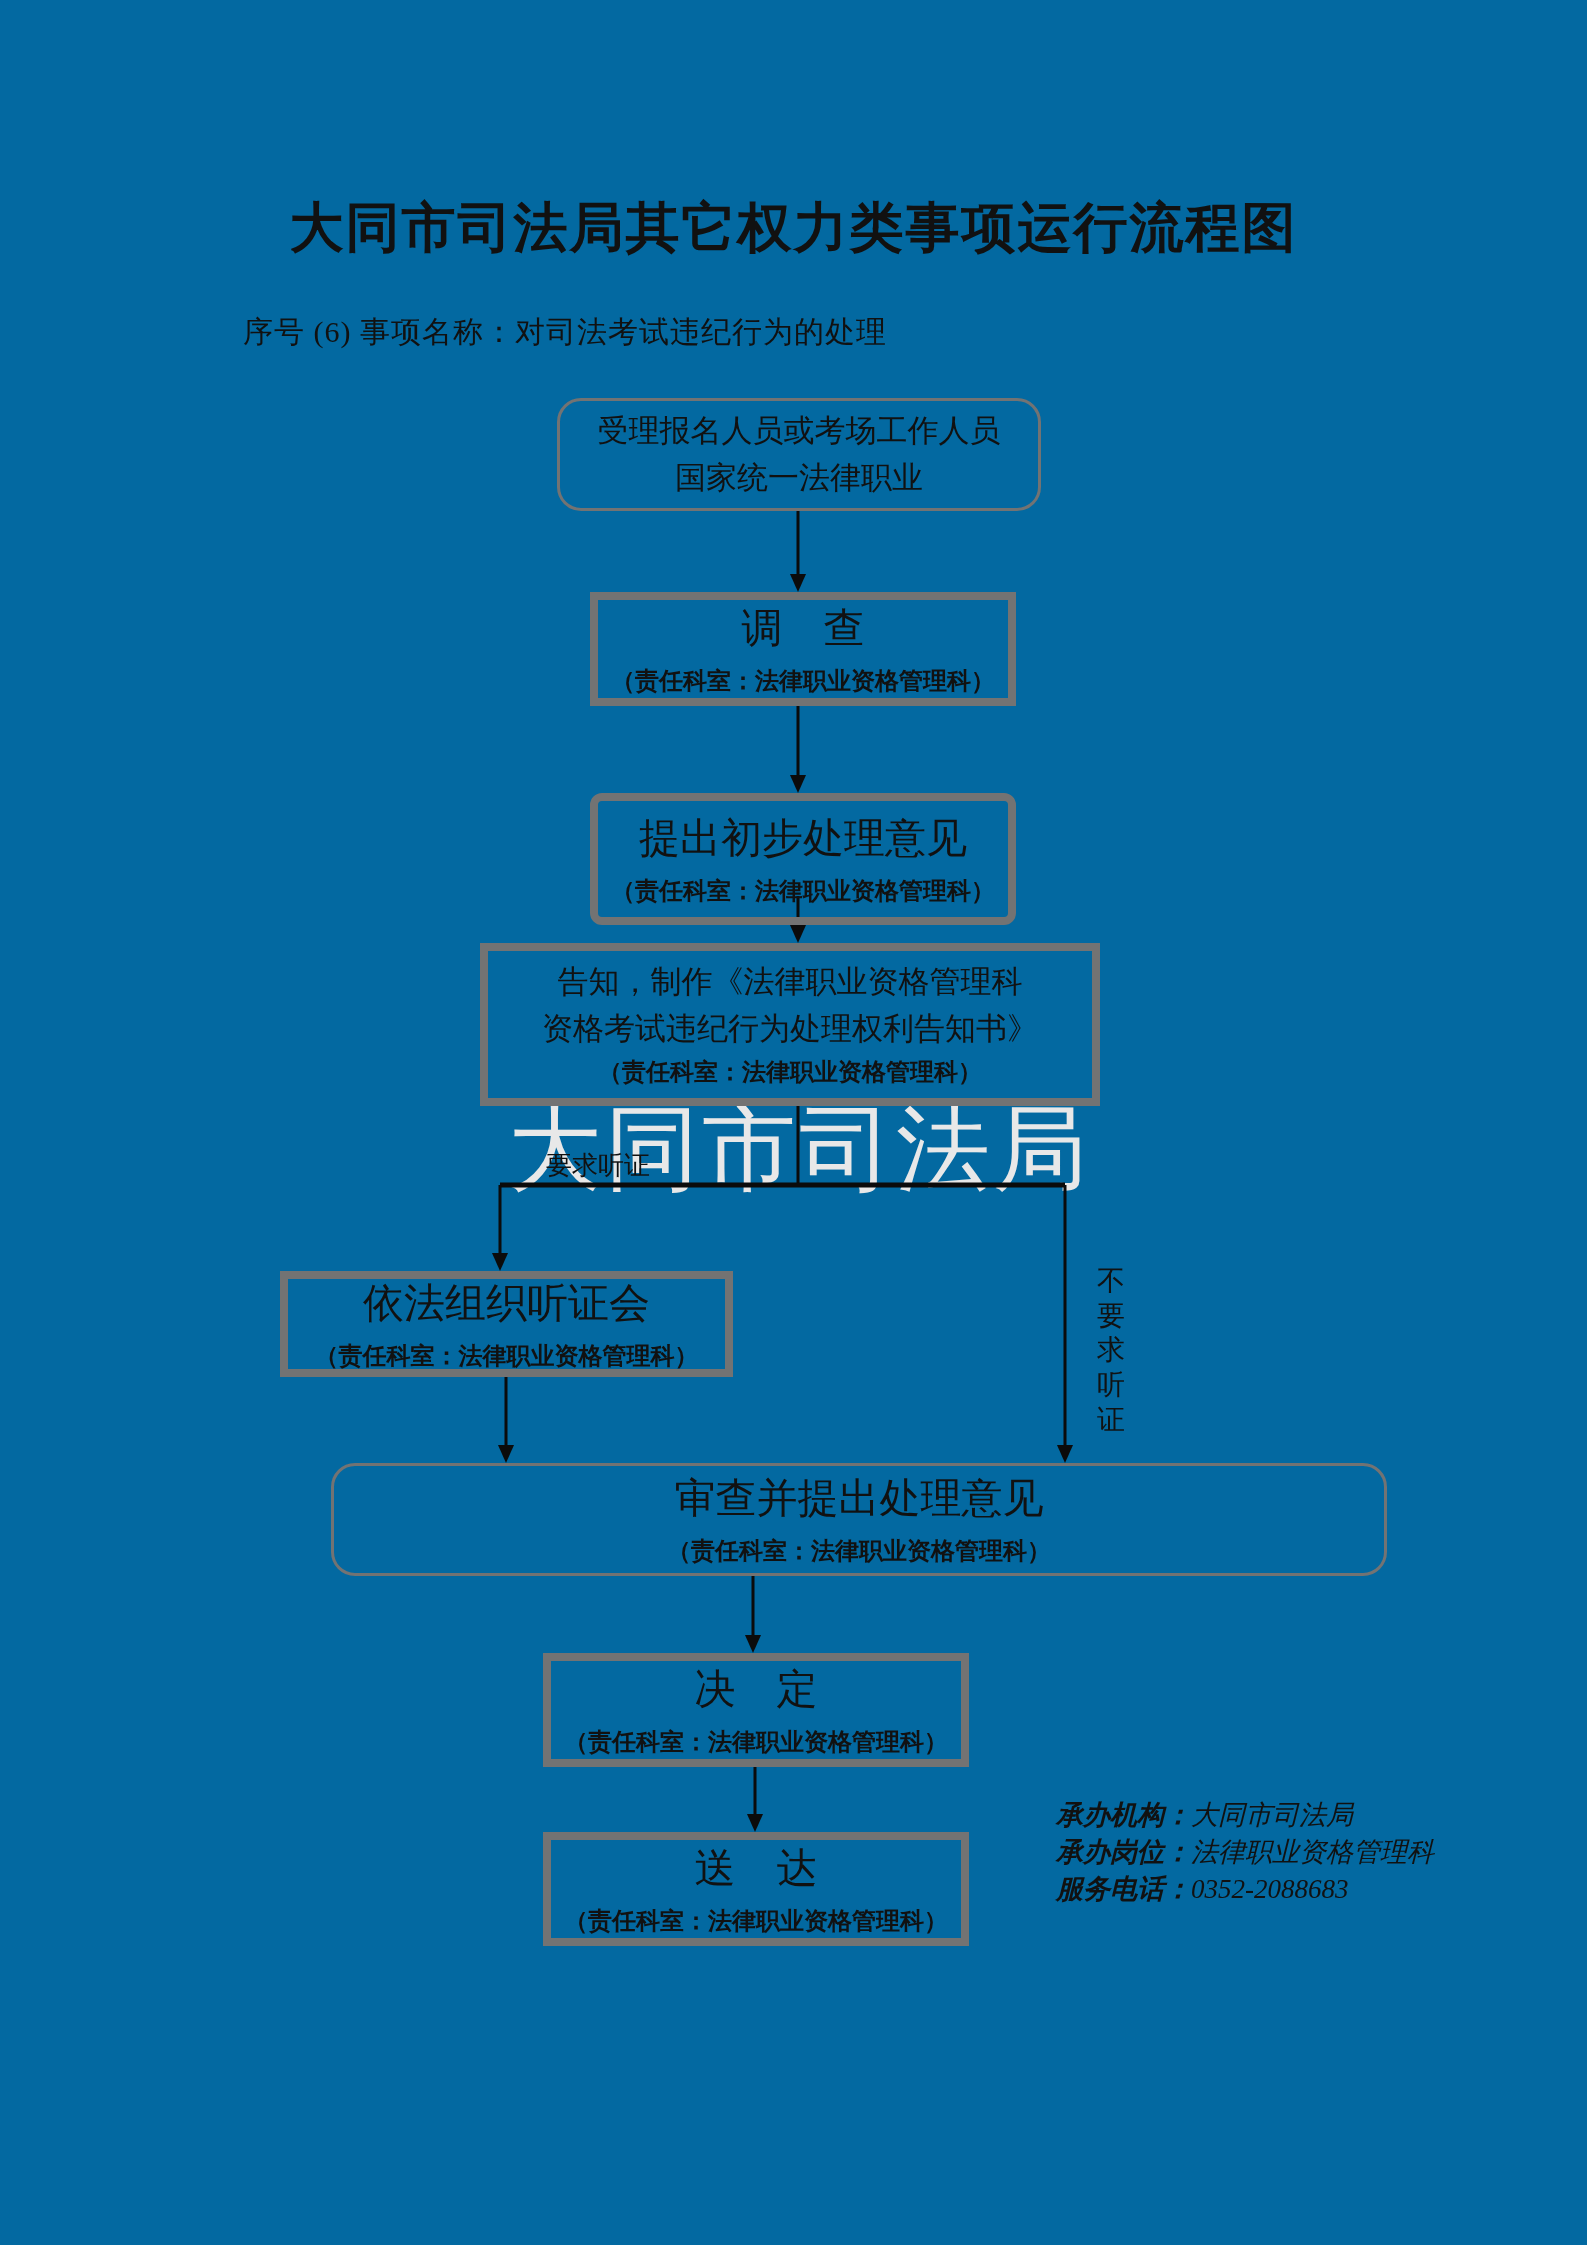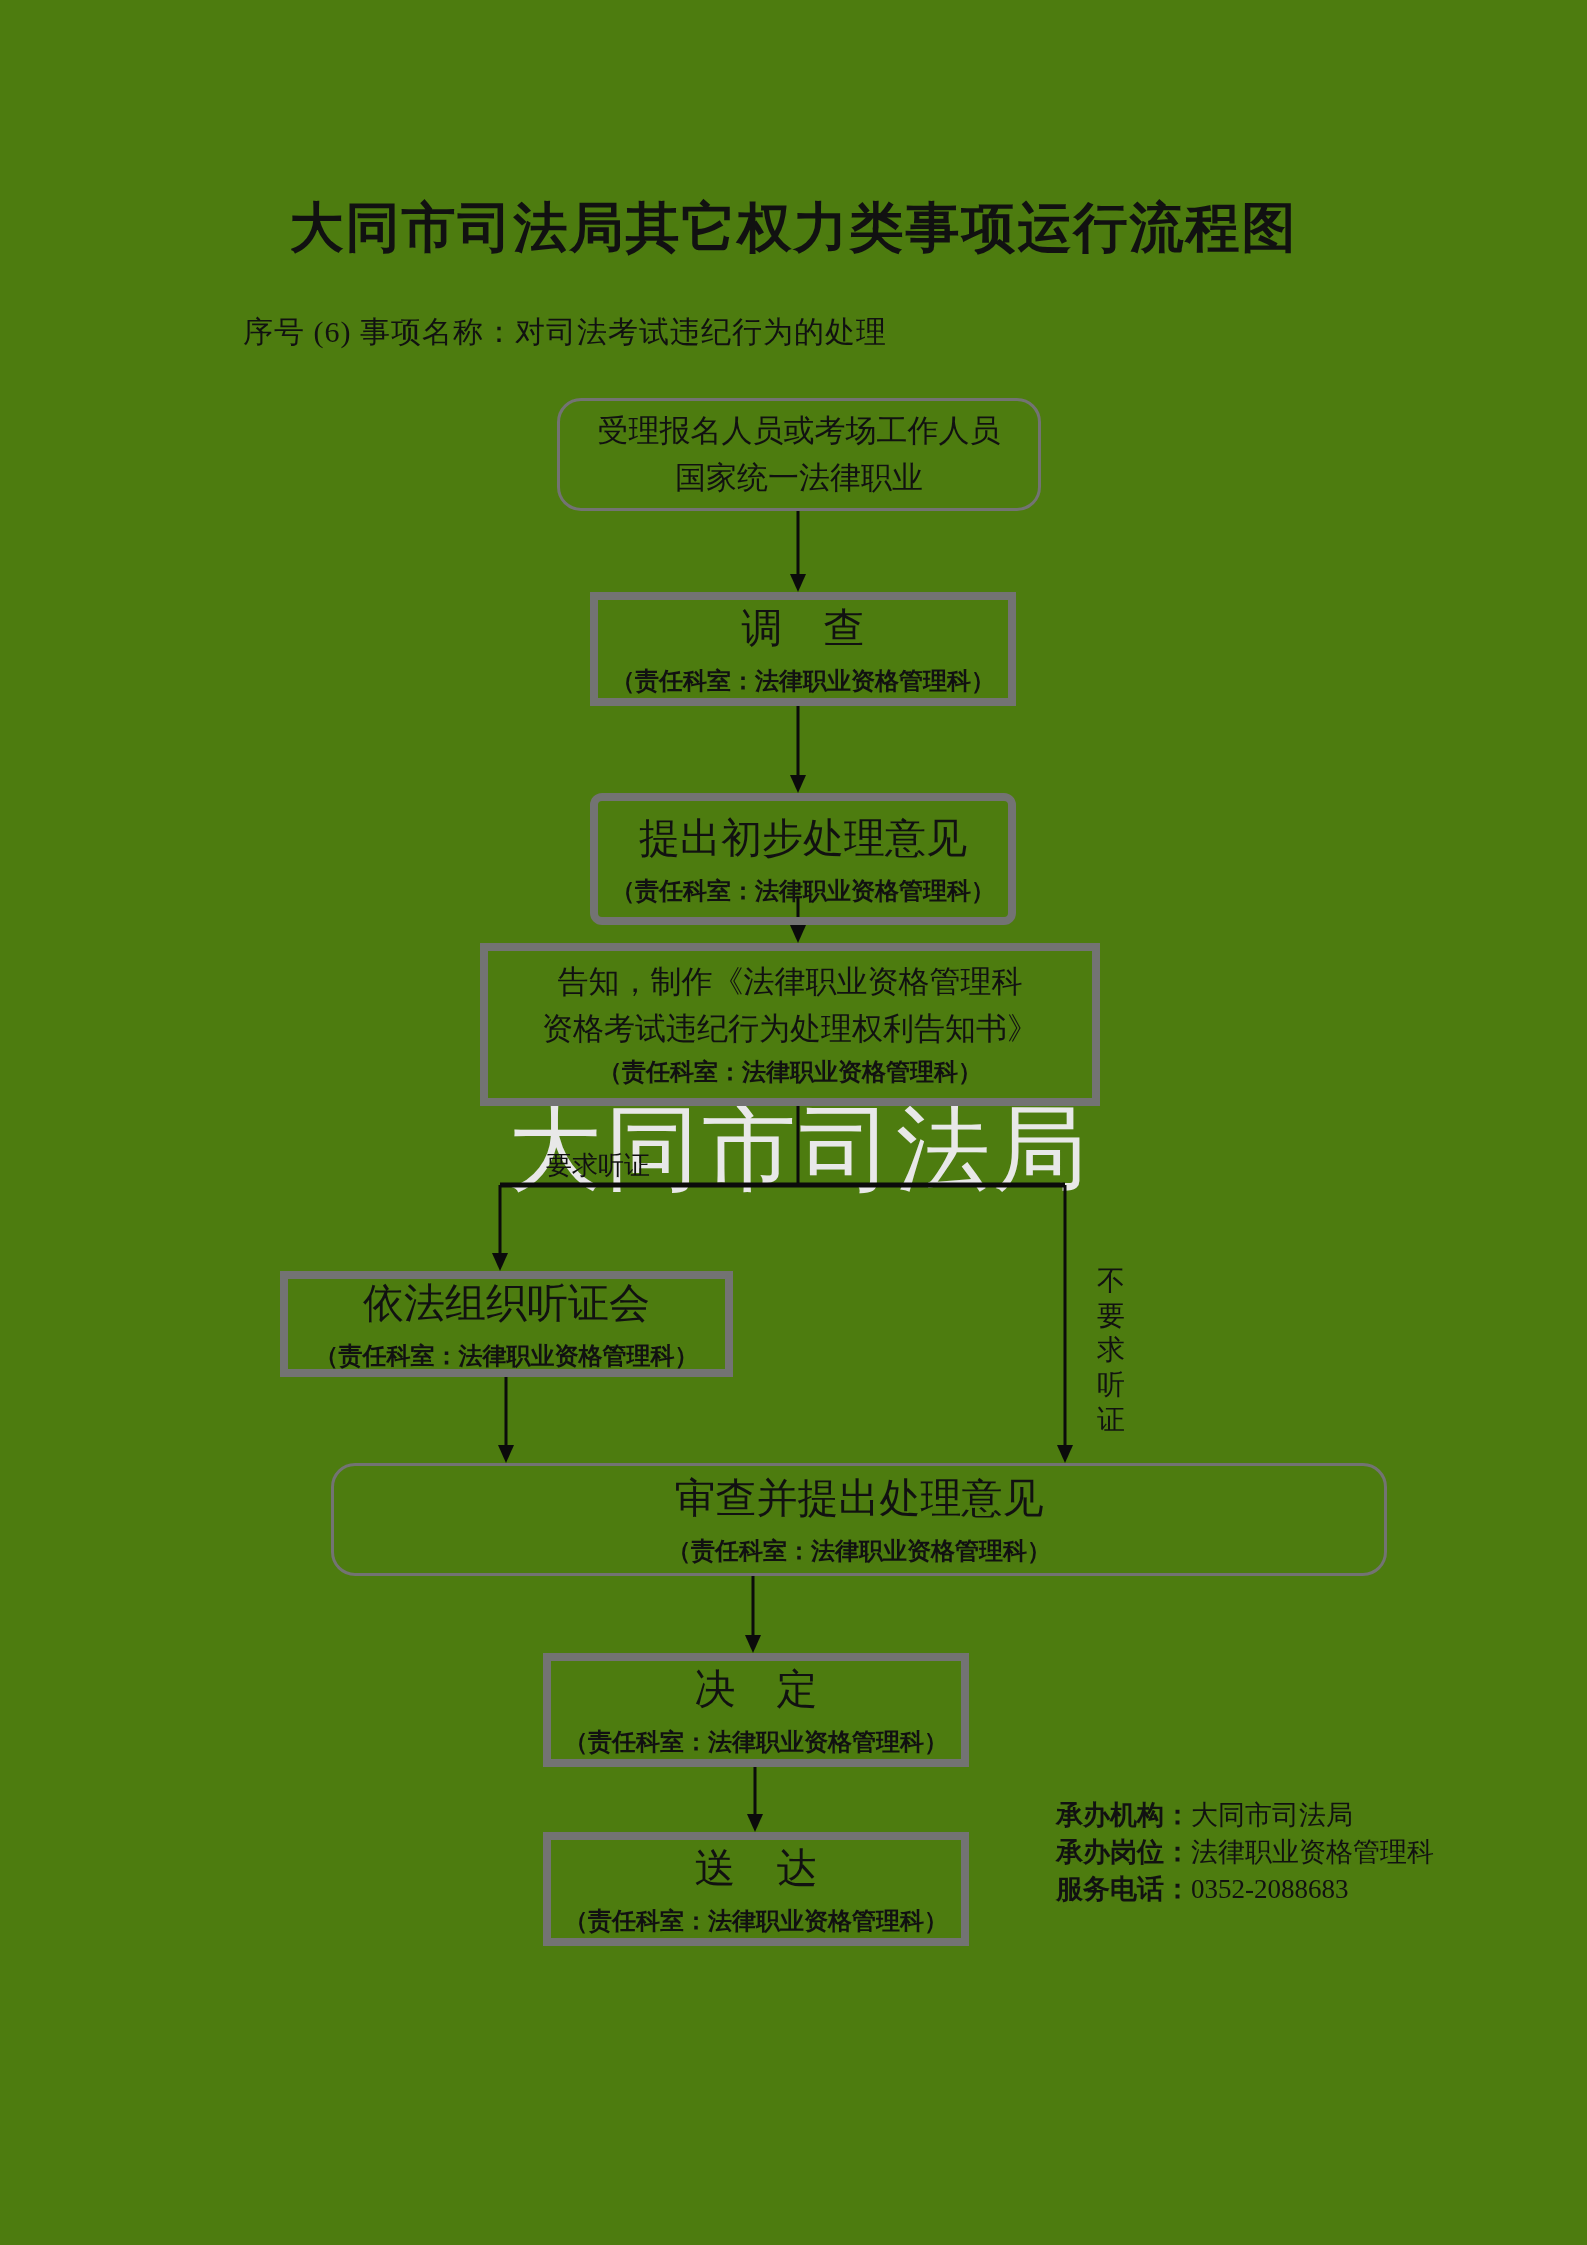--- a/index.html
+++ b/index.html
@@ -1,19 +1,19 @@
 <!DOCTYPE html>
 <html><head>
 <meta charset="utf-8">
 <style>
   html,body{margin:0;padding:0;background:#fff;}
   .page{
     position:relative;
     width:1587px;height:2245px;
-    background:#4d7c0f;
+    background:#0369a1;
     font-family:"Liberation Serif","DejaVu Serif",serif;
     color:#111;
     overflow:hidden;
   }
   .doc-title{
     position:absolute;left:0;top:192px;width:100%;
     text-align:center;
     font-size:54px;font-weight:900;letter-spacing:2px;
     z-index:3;
   }
@@ -54,21 +54,21 @@
   }
   .branch-label-right{
     position:absolute;left:1094px;top:1264px;
     width:34px;font-size:28px;line-height:1.24;
     z-index:3;text-align:center;word-break:break-all;
   }
   .footer{
     position:absolute;left:1056px;top:1797px;
     font-size:27px;line-height:37px;z-index:3;white-space:nowrap;
   }
-  .footer .row{display:block;}
+  .footer .row{display:block;font-style:italic;}
   .footer .lbl{
     font-family:"Liberation Sans","DejaVu Sans",sans-serif;
     font-weight:bold;
   }
   .footer .val{font-family:"Liberation Serif","DejaVu Serif",serif;}
 </style>
 </head>
 <body>
 
 <div class="page">

